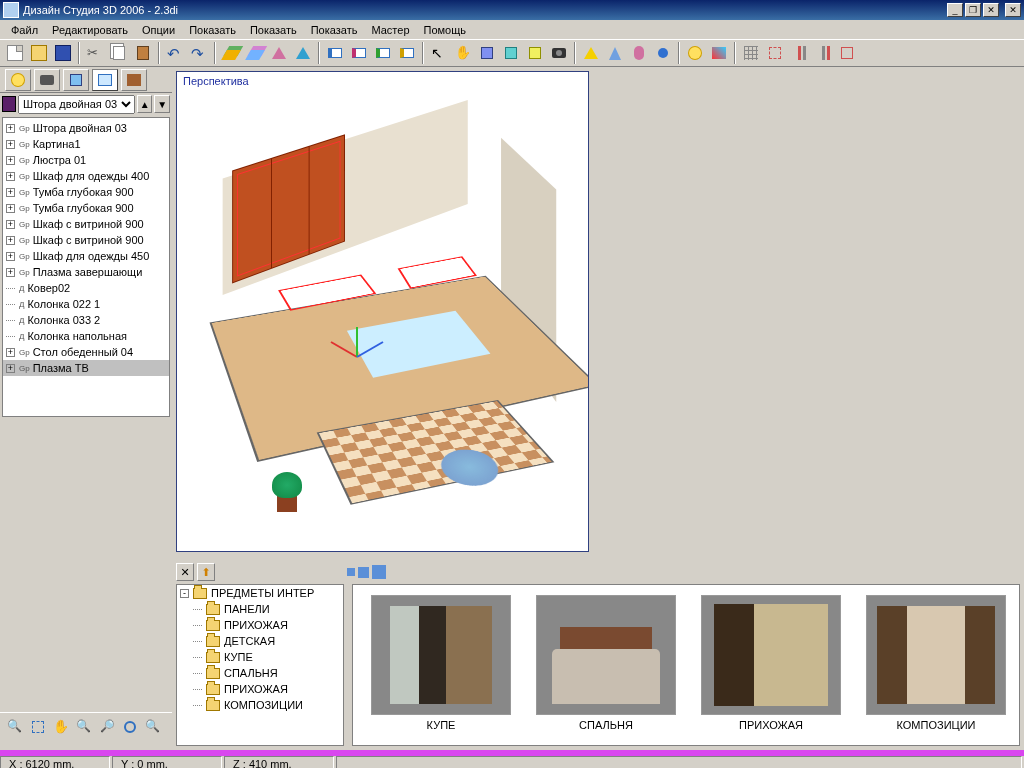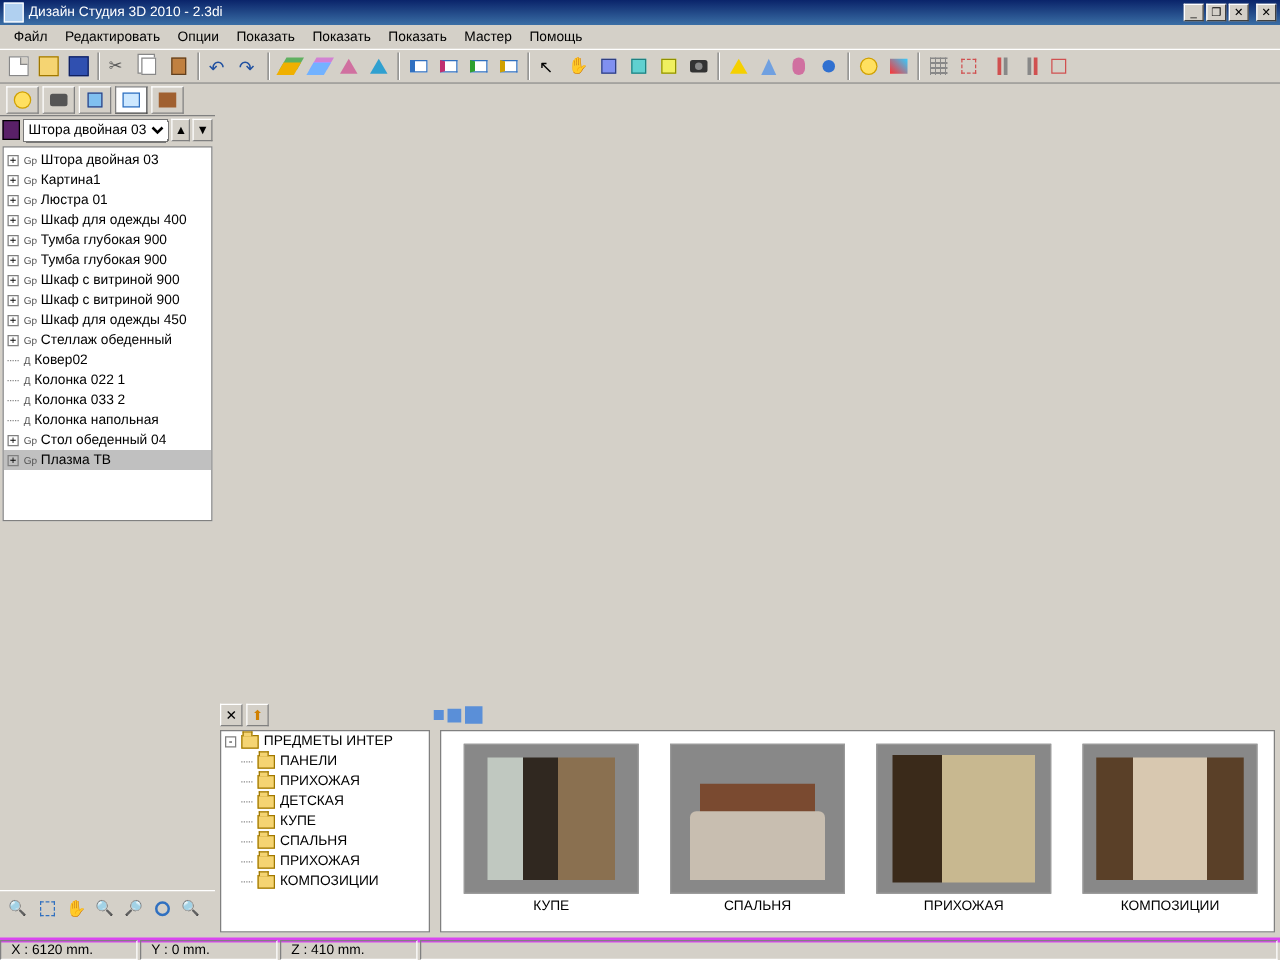--- a/index.html
+++ b/index.html
@@ -112,29 +112,29 @@
   
   .th-kupe{background:linear-gradient(#3a3024,#6a5840);} .th-kupe::after{content:"";position:absolute;inset:10px 18px;background:linear-gradient(90deg,#c0c8c0 0 28%,#302820 28% 55%,#8a7050 55% 100%);}
   .th-bed{background:linear-gradient(#7a94a7,#4a5f72);} .th-bed::after{content:"";position:absolute;left:15px;right:15px;bottom:10px;height:55px;background:#c8beb0;border-radius:5px 5px 0 0;box-shadow:0 -30px 0 -8px #7a4a30;}
   .th-hall{background:linear-gradient(#9a8060,#705030);} .th-hall::after{content:"";position:absolute;inset:8px 12px;background:linear-gradient(90deg,#3a2a1a 0 35%,#c8b890 35% 100%);}
   .th-comp{background:linear-gradient(#887058,#584430);} .th-comp::after{content:"";position:absolute;inset:10px;background:linear-gradient(90deg,#5a4028 0 25%,#d8c8b0 25% 75%,#5a4028 75% 100%);}
 
   .folder-ic{width:14px;height:11px;background:#f5d472;border:1px solid #a07800;display:inline-block;margin-right:4px;position:relative;}
   .folder-ic::before{content:"";position:absolute;width:6px;height:3px;background:#f5d472;border:1px solid #a07800;border-bottom:none;top:-4px;left:0;}
 
   
-  .statusbar{position:absolute;left:0;right:0;bottom:0;height:18px;background:#d4d0c8;border-top:4px solid #d946ef;display:flex;align-items:flex-end;}
+  .statusbar{position:absolute;left:0;right:0;bottom:0;height:18px;background:#d4d0c8;border-top:6px solid #d946ef;display:flex;align-items:flex-start;}
   .status-cell{border:1px solid #808080;border-top-color:#808080;border-left-color:#808080;border-right-color:#fff;border-bottom-color:#fff;height:16px;padding:0 8px;display:flex;align-items:center;margin-right:2px;}
 </style>
 </head>
 <body>
 
 <div class="titlebar">
   <div class="icon"></div>
-  <span>Дизайн Студия 3D 2010 - 2.3di</span>
+  <span>Дизайн Студия 3D 2006 - 2.3di</span>
   <div class="spacer"></div>
   <div class="win-btn">_</div>
   <div class="win-btn">❐</div>
   <div class="win-btn">✕</div>
   <div class="win-btn" style="margin-left:6px">✕</div>
 </div>
 
 <div class="menubar">
   <span>Файл</span>
   <span>Редактировать</span>
@@ -328,21 +328,21 @@
           <span>Шкаф с витриной 900</span>
         </div>
         <div class="tree-row">
           <div class="exp">+</div>
           <span class="gp-letter">Gp</span>
           <span>Шкаф для одежды 450</span>
         </div>
         <div class="tree-row">
           <div class="exp">+</div>
           <span class="gp-letter">Gp</span>
-          <span>Стеллаж обеденный</span>
+          <span>Плазма завершающи</span>
         </div>
         <div class="tree-row">
           <div class="dot-line"></div>
           <span class="gp-letter">Д</span>
           <span>Ковер02</span>
         </div>
         <div class="tree-row">
           <div class="dot-line"></div>
           <span class="gp-letter">Д</span>
           <span>Колонка 022 1</span>
@@ -392,20 +392,43 @@
         </div>
       <div class="tool-btn" style="width:20px;height:20px">
           <span class="ic ic-zoom"></span>
         </div>
     </div>
   </div>
 
   <div class="main-area">
     <div class="viewports">
 
+      <div class="vp persp">
+        <div class="vp-title">Перспектива</div>
+        <div class="room3d">
+          <div class="wall-back"></div>
+          <div class="wall-side"></div>
+          <div class="floor"></div>
+          <div class="cabinet"></div>
+          <div class="redbox" style="top:170px;left:80px;width:90px;height:40px;"></div>
+          <div class="redbox" style="top:150px;left:200px;width:70px;height:40px;"></div>
+          <div class="rug"></div>
+          <div class="floor tile"></div>
+          <div class="rug2"></div>
+          <div class="plant">
+              <div class="leaves"></div>
+              <div class="pot"></div>
+            </div>
+          <div class="gizmo">
+            <div class="ax x"></div>
+              <div class="ax y"></div>
+              <div class="ax z"></div>
+          </div>
+        </div>
+      </div>
 
       <div class="vp-right-col">
       </div>
     </div>
 
     <div class="library">
       <div class="lib-toolbar">
         <div class="tbtn">✕</div>
         <div class="tbtn" style="color:#d08000;">⬆</div>
       </div>

